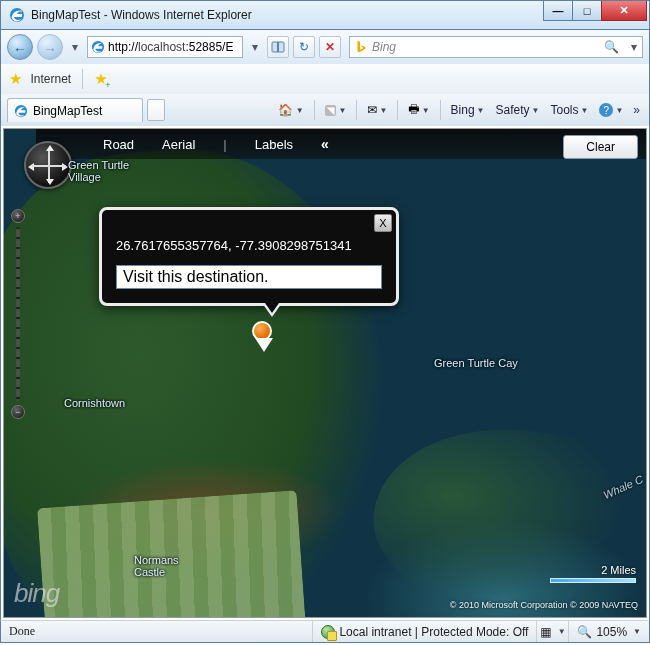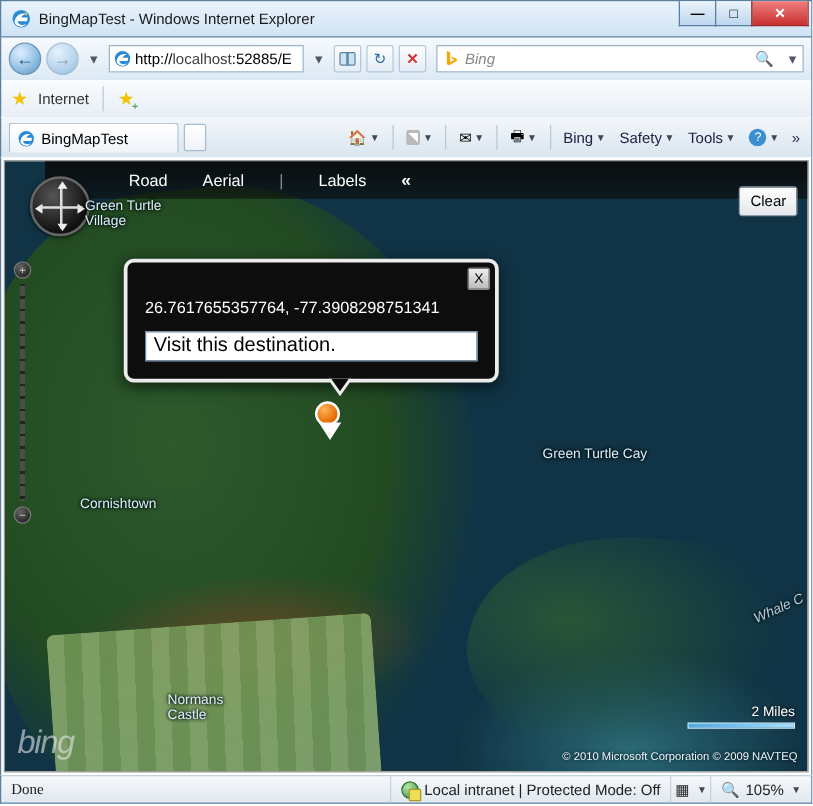--- a/index.html
+++ b/index.html
@@ -79,21 +79,21 @@
   .compass .tri { position:absolute; width:0; height:0; border-left:4px solid transparent; border-right:4px solid transparent; }
   .compass .tn { top:2px; left:20px; border-bottom:6px solid #eee; }
   .compass .ts { bottom:2px; left:20px; border-top:6px solid #eee; }
   .compass .tw { left:2px; top:20px; border-right:6px solid #eee; border-top:4px solid transparent; border-bottom:4px solid transparent; border-left:none; }
   .compass .te { right:2px; top:20px; border-left:6px solid #eee; border-top:4px solid transparent; border-bottom:4px solid transparent; border-right:none; }
 
   .zoom-rail { position:absolute; left:6px; top:80px; width:16px; height:210px; display:flex; flex-direction:column; align-items:center; }
   .zoom-knob { width:14px; height:14px; border-radius:50%; background:radial-gradient(circle at 35% 30%, #666, #111); border:1px solid #777; color:#ccc; font-size:9px; display:flex; align-items:center; justify-content:center; }
   .zoom-track { width:4px; flex:1; background:repeating-linear-gradient(#222 0 2px, rgba(80,80,80,.8) 2px 10px); margin:4px 0; border-radius:2px; }
 
-  .clear-btn { position:absolute; right:8px; top:20px; padding:4px 8px; background:linear-gradient(#fdfdfd,#e4e8ec); border:1px solid #8a9aa7; border-radius:3px; font-size:12px; }
+  .clear-btn { position:absolute; right:8px; top:6px; padding:4px 22px; background:linear-gradient(#fdfdfd,#e4e8ec); border:1px solid #8a9aa7; border-radius:3px; font-size:12px; }
 
   .map-label { position:absolute; color:#d9f0ff; font-size:11px; text-shadow:0 0 3px #000, 0 0 3px #000; white-space:nowrap; }
   .l-gtv { left:64px; top:30px; }
   .l-corn { left:60px; top:268px; }
   .l-norm { left:130px; top:425px; line-height:12px; }
   .l-gtc { left:430px; top:228px; }
   .l-whale { right:2px; top:352px; transform:rotate(-24deg); font-style:italic; opacity:.8; }
 
   .pin { position:absolute; left:248px; top:192px; width:24px; height:34px; }
   .pin .head { width:20px; height:20px; border-radius:50%; background:radial-gradient(circle at 35% 30%, #ffb25a, #e36a00 70%); border:2px solid #fff; }

